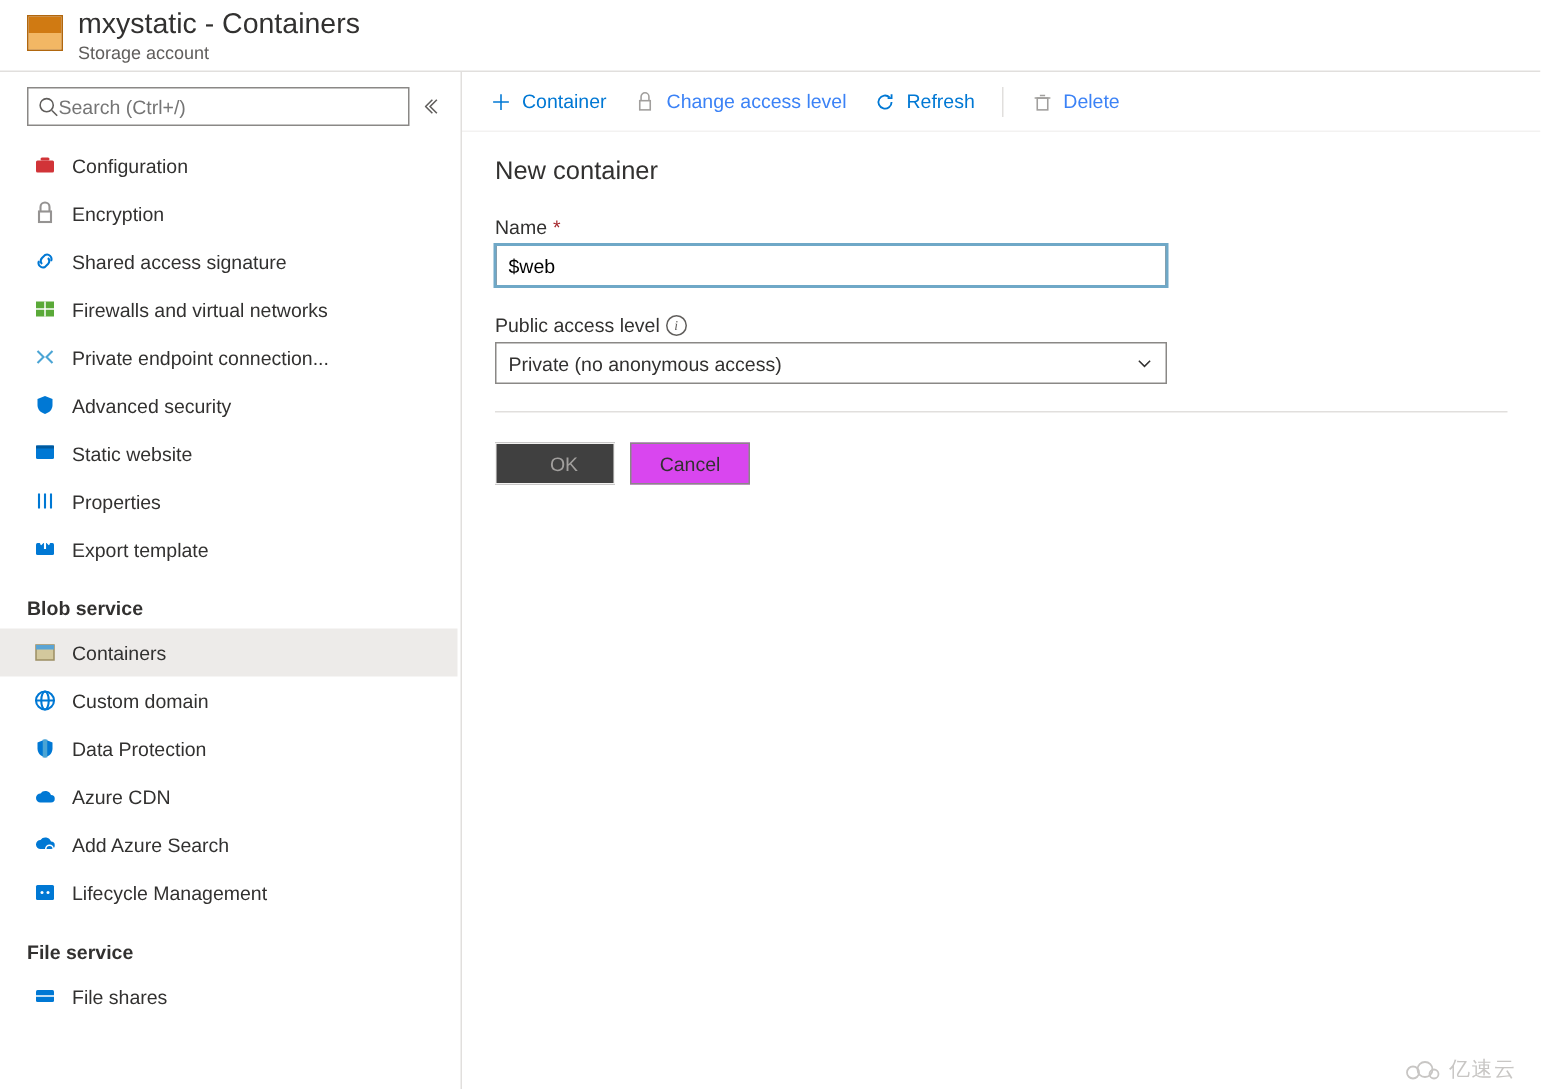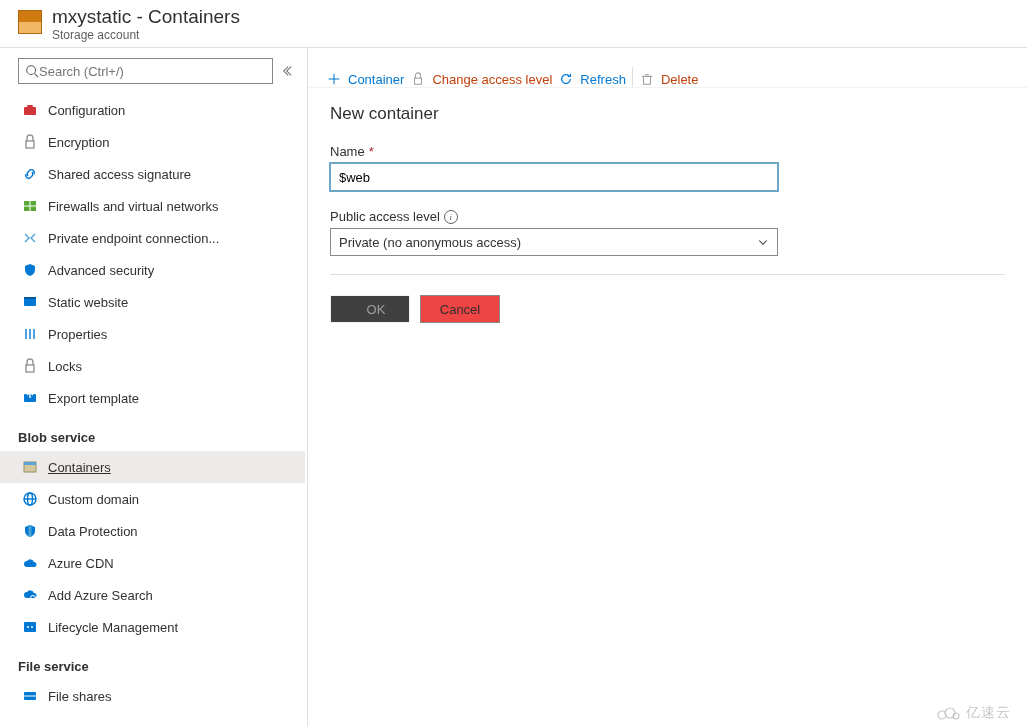--- a/index.html
+++ b/index.html
@@ -75,52 +75,52 @@
     .nav-item {
       display:flex;
       align-items:center;
       gap:10px;
       height:32px;
       padding-left:22px;
       cursor:pointer;
       color:#323130;
       font-size:13px;
     }
-    .nav-item.active { background:#edebe9;text-decoration:underline; }
+    .nav-item.active { background:#edebe9; }
     .nav-item .icon {
       width:16px; height:16px;
       display:flex; align-items:center; justify-content:center;
       flex:none;
     }
     .nav-group {
       font-size:13px; font-weight:600;
       padding:16px 0 6px 18px;
       color:#323130;
     }
     
     
     .rightcol { flex:1; display:flex; flex-direction:column; }
     .cmdbar {
       display:flex;
-      align-items:flex-end;
+      align-items:center;
       height:40px;
       padding:0 18px;
       border-bottom:1px solid #f3f2f1;
-      gap:6px;
+      gap:18px;
     }
     .cmd {
       display:flex;
       align-items:center;
       gap:6px;
       font-size:13px;
       cursor:pointer;
       color:#605e5c;
     }
     .cmd.primary { color:#0078d4; }
-    .cmd.disabled { color:#c2410c; cursor:default;}
+    .cmd.disabled { color:#3b82f6; cursor:default;}
     .cmd .icon {width:16px;height:16px;display:flex;align-items:center;justify-content:center;}
     .cmd-sep { width:1px; height:20px; background:#e1dfdd; }
     
     .panel { padding:16px 22px; }
     .panel-title { font-size:17px; font-weight:400; margin-bottom:20px;}
     .field { margin-bottom:18px; width:448px; }
     .field-label { font-size:13px; font-weight:400; margin-bottom:4px; display:flex; align-items:flex-end; gap:4px;}
     .req { color:#a4262c; }
     .txt-input {
       width:100%;
@@ -145,21 +145,21 @@
       border-top:1px solid #e1dfdd;
       padding-top:20px;
       display:flex;
       gap:10px;
     }
     .btn {
       min-width:80px; height:28px;
       display:flex;align-items:center;justify-content:center;
       font-size:13px;
       border:1px solid #8a8886;
-      background:#ef4444;
+      background:#d946ef;
       cursor:pointer;
     }
     .btn.disabled {
       background:#404040;
       color:#a19f9d;
       border-color:#f3f2f1;
       cursor:default;
       padding-left:12px;
     }
     .info-icon {
@@ -280,29 +280,20 @@
             <svg width="16" height="16" viewBox="0 0 16 16" fill="none" stroke="#0078d4" stroke-width="1.4">
               <line x1="4" y1="3" x2="4" y2="13"></line>
               <line x1="8" y1="3" x2="8" y2="13"></line>
               <line x1="12" y1="3" x2="12" y2="13"></line>
             </svg>
           </span>
           <span>Properties</span>
         </div>
         <div class="nav-item">
           <span class="icon">
-            <svg width="16" height="16" viewBox="0 0 16 16" fill="none" stroke="#959392" stroke-width="1.4">
-              <rect x="4" y="7" width="8" height="7"></rect>
-              <path d="M5,7 V4 a3,3 0 0 1 6,0 V7"></path>
-            </svg>
-          </span>
-          <span>Locks</span>
-        </div>
-        <div class="nav-item">
-          <span class="icon">
             <svg width="16" height="16" viewBox="0 0 16 16" fill="#0078d4">
               <rect x="2" y="4" width="12" height="8" rx="1"></rect>
               <polyline points="8,2 8,8" stroke="#fff" stroke-width="1.4" fill="none"></polyline>
               <polyline points="5,5 8,2 11,5" stroke="#fff" stroke-width="1.4" fill="none"></polyline>
             </svg>
           </span>
           <span>Export template</span>
         </div>
         <div class="nav-group">Blob service</div>
         <div class="nav-item active">

